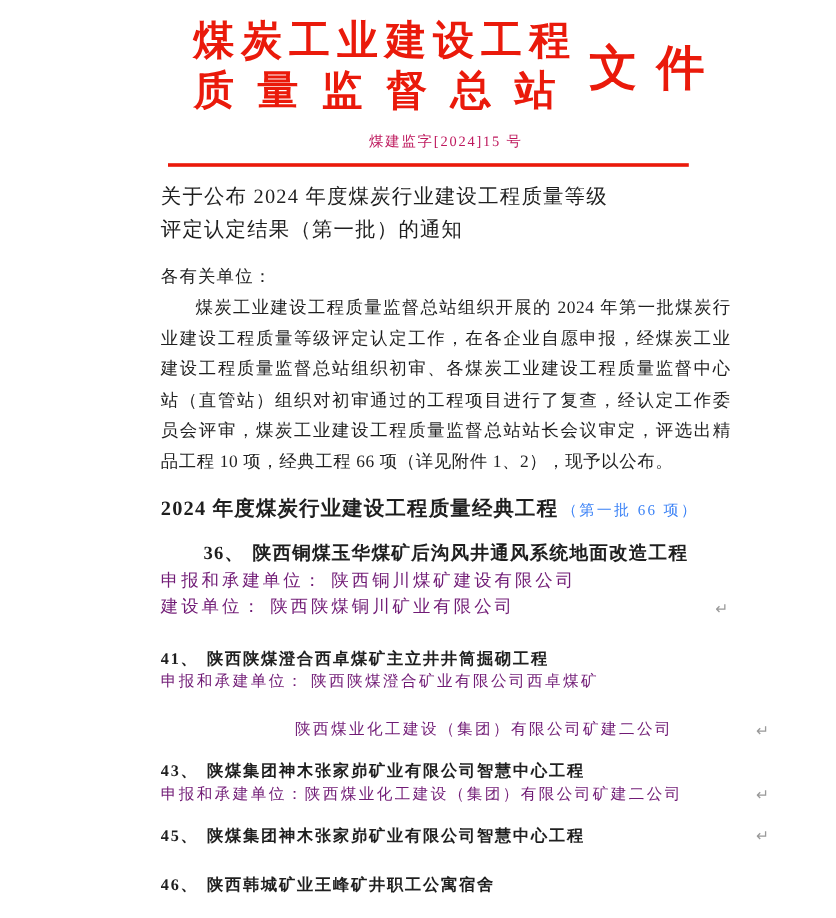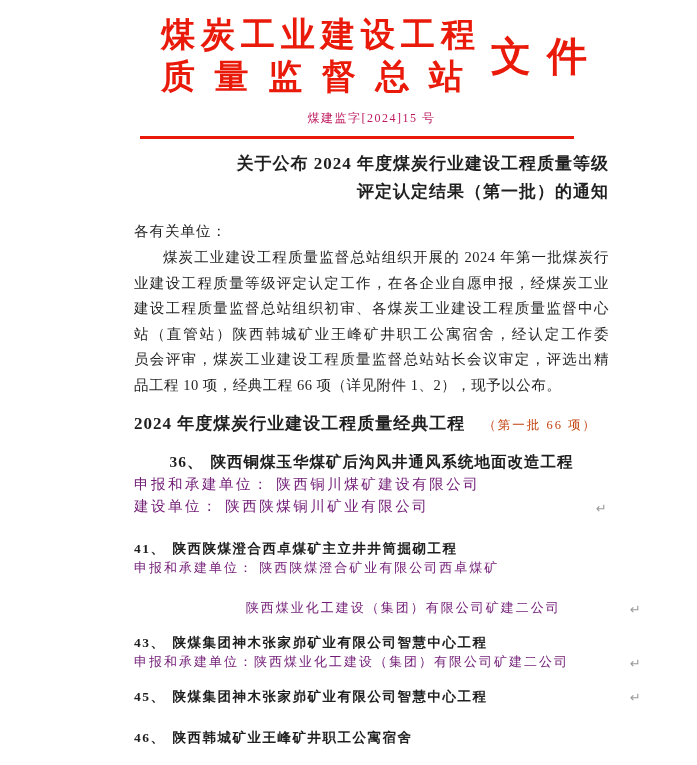--- a/index.html
+++ b/index.html
@@ -25,34 +25,34 @@
     font-size: 40px; font-weight: bold; color: var(--red);
     margin-left: 16px; letter-spacing: 16px; white-space: nowrap;
   }
   
   .content { padding: 0 104px 0 118px; }
   .doc-number {
     margin-top: 12px; text-align: center;
     font-size: 12px; letter-spacing: 1.5px; color: #be185d;
   }
   .red-rule { margin: 9px 0 0 6px; width: 434px; height: 3px; background: var(--red); }
-  .doc-title { margin: 11px 0 0 0; font-size: 17px; line-height: 28px; font-weight: bold; text-align: right; letter-spacing: 1px; }
+  .doc-title { margin: 11px 0 0 0; font-size: 17px; line-height: 28px; font-weight: normal; text-align: left; letter-spacing: 1px; }
   .doc-title .t-line { display: block; }
   .salutation { margin-top: 13px; font-size: 14.5px; line-height: 24px; letter-spacing: 1px; }
   
   .body-paragraph { margin-top: 2px; }
   .p-line {
     font-size: 14.5px; line-height: 25.5px; letter-spacing: 0.5px;
     text-align: justify; text-align-last: justify;
   }
   .p-line:first-child { text-indent: 2em; }
   .p-line:last-child { text-align-last: left; }
   
   .section-heading { margin: 14px 0 0 0; font-size: 17px; font-weight: bold; letter-spacing: 1px; line-height: 24px; }
-  .section-heading .note { font-size: 12.5px; font-weight: normal; color: #c2410c; letter-spacing: 2px; margin-left: 18px; }
+  .section-heading .note { font-size: 12.5px; font-weight: normal; color: #3b82f6; letter-spacing: 2px; margin-left: 3px; }
   
   .project { position: relative; margin-top: 15px; }
   .project-title { margin: 0; font-size: 13.5px; font-weight: bold; line-height: 19px; letter-spacing: 1.5px; }
   .project-title .num { margin-right: 7px; }
   .project-line { font-size: 13px; line-height: 20px; letter-spacing: 2px; color: #701a75; white-space: nowrap; }
   .project-line.indent { padding-left: 8.6em; margin-top: 20px; }
   .return-mark {
     position: absolute; right: -32px; bottom: 1px;
     color: #9a9a9a; font-size: 13px;
     font-family: "DejaVu Sans", sans-serif;
@@ -87,21 +87,21 @@
       <span class="t-line">关于公布 2024 年度煤炭行业建设工程质量等级</span>
       <span class="t-line">评定认定结果（第一批）的通知</span>
     </h1>
 
     <div class="salutation">各有关单位：</div>
 
     <div class="body-paragraph" id="paragraph">
         <div class="p-line">煤炭工业建设工程质量监督总站组织开展的 2024 年第一批煤炭行</div>
         <div class="p-line">业建设工程质量等级评定认定工作，在各企业自愿申报，经煤炭工业</div>
         <div class="p-line">建设工程质量监督总站组织初审、各煤炭工业建设工程质量监督中心</div>
-        <div class="p-line">站（直管站）陕西韩城矿业王峰矿井职工公寓宿舍，经认定工作委</div>
+        <div class="p-line">站（直管站）组织对初审通过的工程项目进行了复查，经认定工作委</div>
         <div class="p-line">员会评审，煤炭工业建设工程质量监督总站站长会议审定，评选出精</div>
         <div class="p-line">品工程 10 项，经典工程 66 项（详见附件 1、2），现予以公布。</div>
       </div>
 
     <h2 class="section-heading">
       <span>2024 年度煤炭行业建设工程质量经典工程</span><span class="note">（第一批 66 项）</span>
     </h2>
 
     <div id="projects">
   <section class="project featured">

